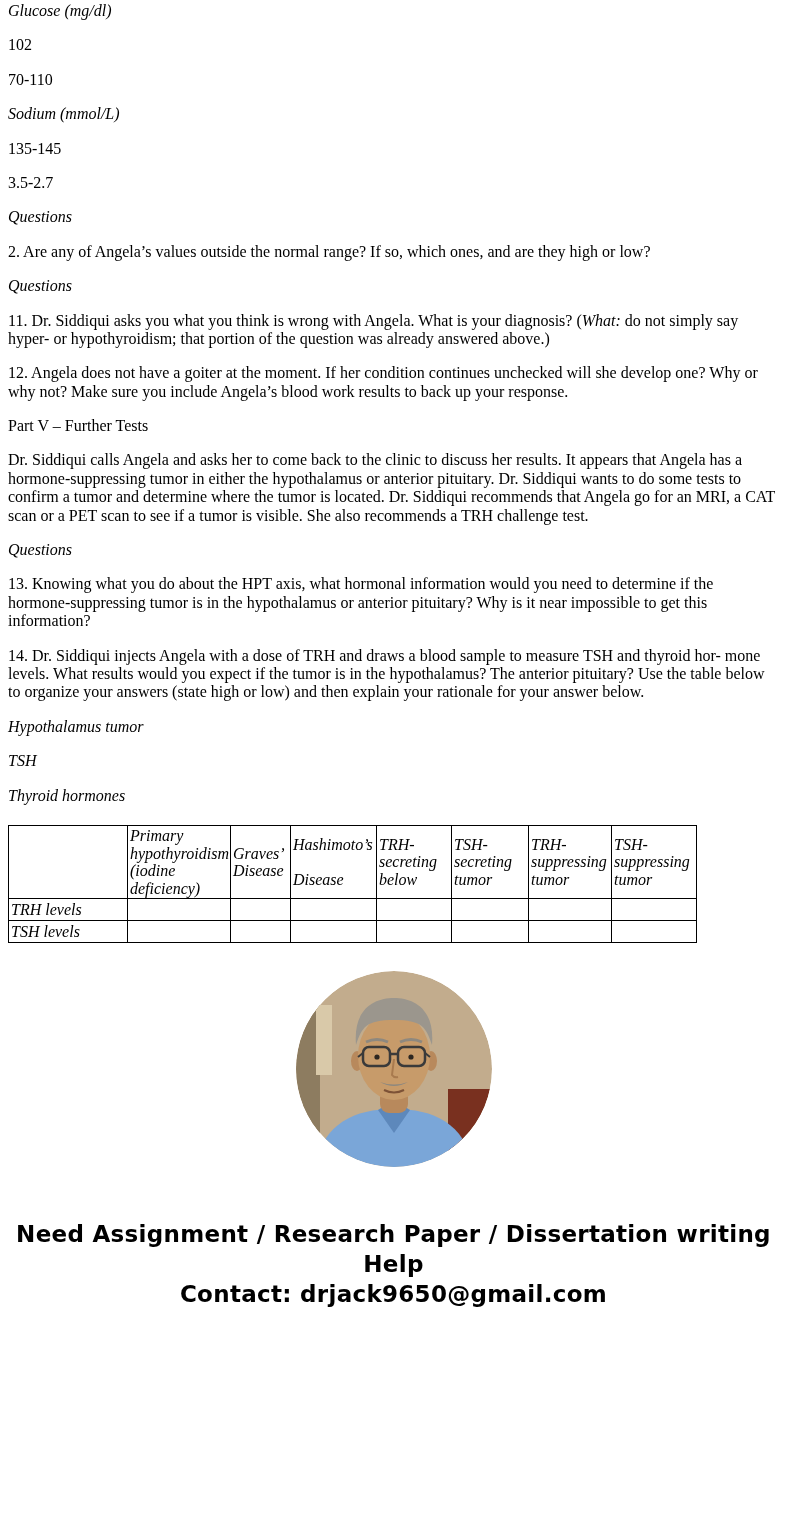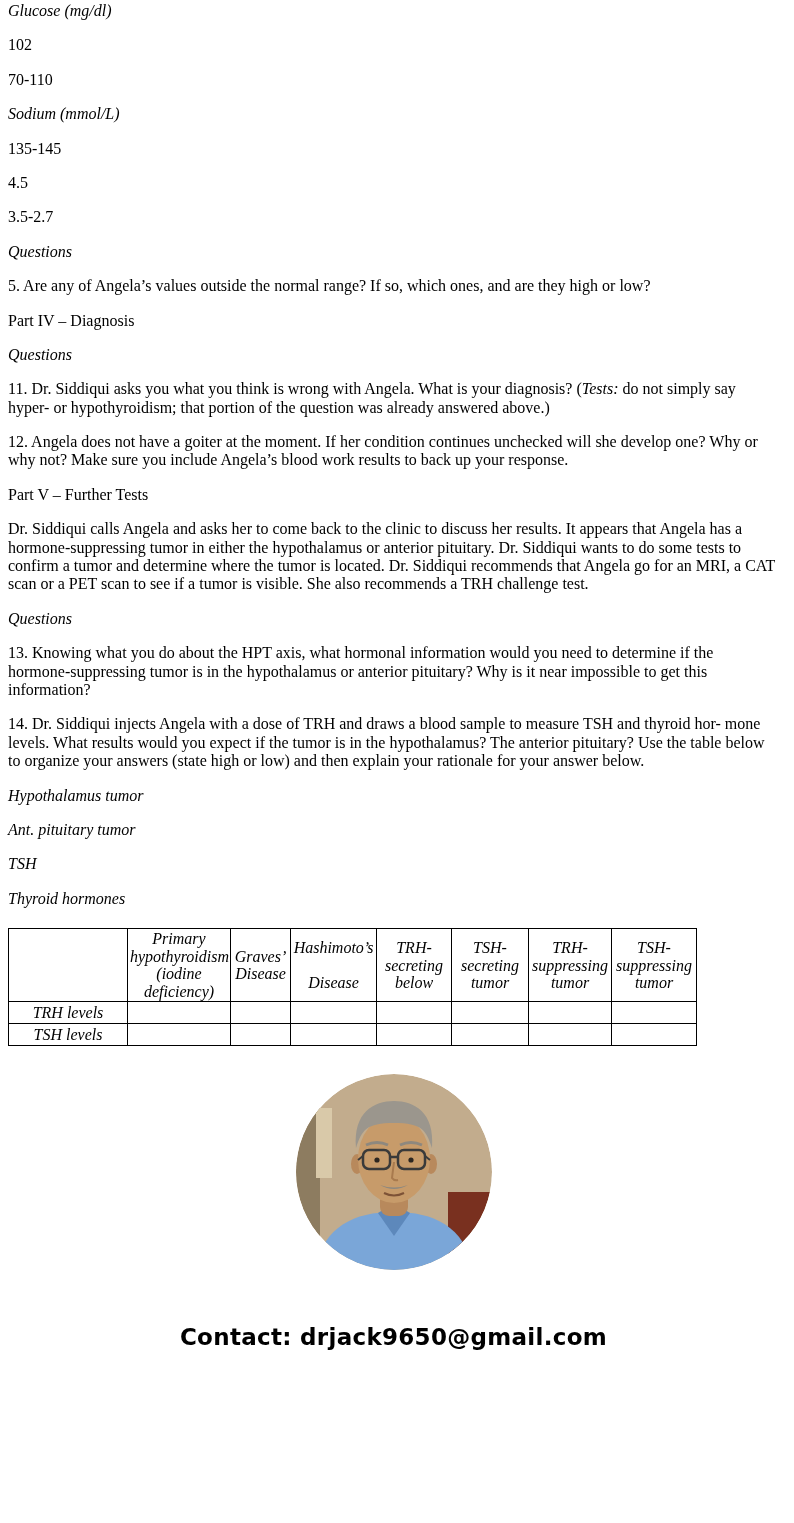--- a/index.html
+++ b/index.html
@@ -20,21 +20,20 @@
   
   .table-clip {
     height: 118px;
     overflow: hidden;
     margin-top: 20px;
   }
   table.diag {
     border-collapse: collapse;
     table-layout: fixed;
     width: 688px;
-    text-align: center;
   }
   table.diag td {
     border: 1px solid #000;
     padding: 1px 2px;
     font-style: italic;
     vertical-align: middle;
     white-space: pre-line;
     line-height: 1.1;
   }
   table.diag tr.data-row td { height: 22px; }
@@ -77,42 +76,39 @@
 
 <div class="page">
 
   <p class="italic">Glucose (mg/dl)</p>
   <p>102</p>
   <p>70-110</p>
 
   <p class="italic">Sodium (mmol/L)</p>
   <p>135-145</p>
 
-  <p>4.5</p>
   <p>3.5-2.7</p>
 
   <p class="italic">Questions</p>
-  <p>5. Are any of Angela’s values outside the normal range? If so, which ones, and are they high or low?</p>
-
-  <p>Part IV – Diagnosis</p>
+  <p>2. Are any of Angela’s values outside the normal range? If so, which ones, and are they high or low?</p>
+
   <p class="italic">Questions</p>
 
-  <p><span>11. Dr. Siddiqui asks you what you think is wrong with Angela. What is your diagnosis? (</span><span class="italic">Tests:</span><span> do not simply say hyper- or hypothyroidism; that portion of the question was already answered above.)</span></p>
+  <p><span>11. Dr. Siddiqui asks you what you think is wrong with Angela. What is your diagnosis? (</span><span class="italic">What:</span><span> do not simply say hyper- or hypothyroidism; that portion of the question was already answered above.)</span></p>
 
   <p>12. Angela does not have a goiter at the moment. If her condition continues unchecked will she develop one? Why or why not? Make sure you include Angela’s blood work results to back up your response.</p>
 
   <p>Part V – Further Tests</p>
   <p>Dr. Siddiqui calls Angela and asks her to come back to the clinic to discuss her results. It appears that Angela has a hormone-suppressing tumor in either the hypothalamus or anterior pituitary. Dr. Siddiqui wants to do some tests to confirm a tumor and determine where the tumor is located. Dr. Siddiqui recommends that Angela go for an MRI, a CAT scan or a PET scan to see if a tumor is visible. She also recommends a TRH challenge test.</p>
 
   <p class="italic">Questions</p>
   <p>13. Knowing what you do about the HPT axis, what hormonal information would you need to determine if the hormone-suppressing tumor is in the hypothalamus or anterior pituitary? Why is it near impossible to get this information?</p>
   <p>14. Dr. Siddiqui injects Angela with a dose of TRH and draws a blood sample to measure TSH and thyroid hor- mone levels. What results would you expect if the tumor is in the hypothalamus? The anterior pituitary? Use the table below to organize your answers (state high or low) and then explain your rationale for your answer below.</p>
 
   <p class="italic">Hypothalamus tumor</p>
-  <p class="italic">Ant. pituitary tumor</p>
   <p class="italic">TSH</p>
   <p class="italic">Thyroid hormones</p>
 
   <div class="table-clip">
     <table class="diag">
       <colgroup>
         <col class="c0">
           <col class="c1">
           <col class="c2">
           <col class="c3">
@@ -189,16 +185,17 @@
           <path d="M104 71 q11 -5 22 0" stroke="#8e887e" stroke-width="3" fill="none"></path>
           <path d="M98 88 L96 104 q2 3 6 2" stroke="#a87a4e" stroke-width="2" fill="none"></path>
           <path d="M84 111 q14 8 28 0 q-14 5 -28 0 Z" fill="#8e887e"></path>
           <path d="M88 119 q10 5 20 0" stroke="#7d5236" stroke-width="2" fill="none"></path>
         </g>
       </svg>
     </span>
   </div>
 
   <div class="footer">
+    <div class="line">Need Assignment / Research Paper / Dissertation writing Help</div>
     <div class="line">Contact: drjack9650@gmail.com</div>
   </div>
 
 </div>
 
 </body></html>

